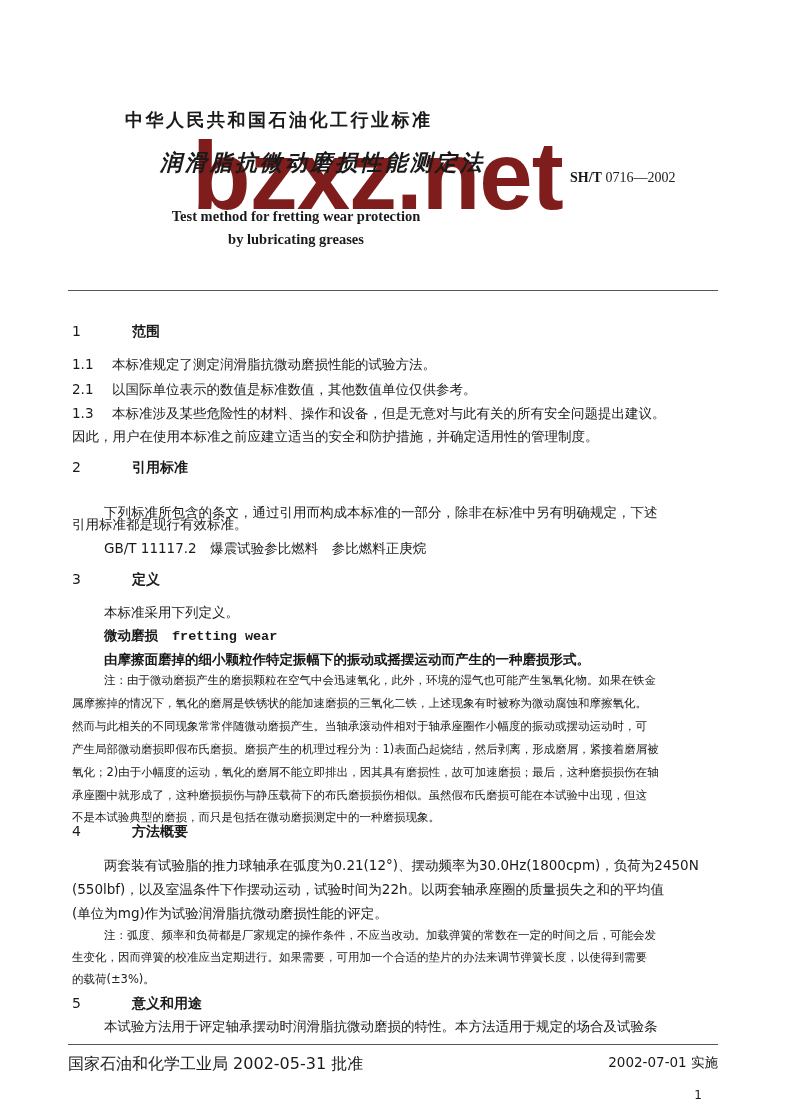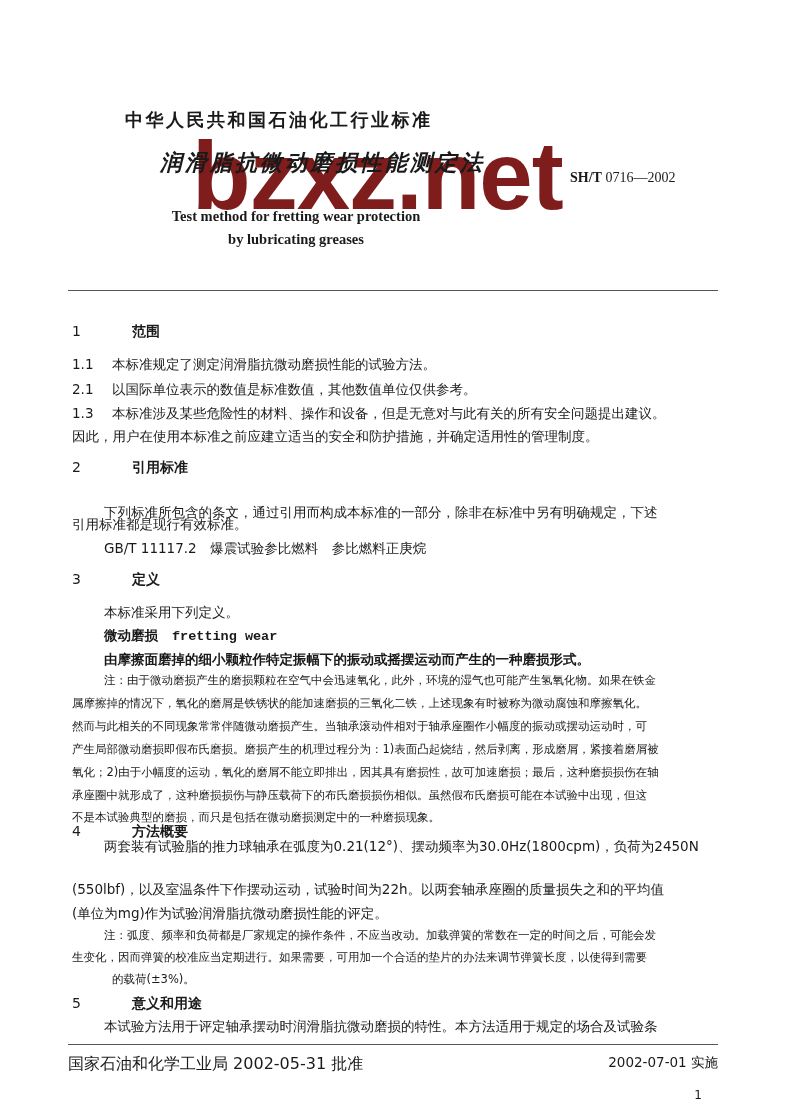--- a/index.html
+++ b/index.html
@@ -91,26 +91,26 @@
   <div class="abs note" style="top:696px;">属摩擦掉的情况下，氧化的磨屑是铁锈状的能加速磨损的三氧化二铁，上述现象有时被称为微动腐蚀和摩擦氧化。</div>
   <div class="abs note" style="top:719px;">然而与此相关的不同现象常常伴随微动磨损产生。当轴承滚动件相对于轴承座圈作小幅度的振动或摆动运动时，可</div>
   <div class="abs note" style="top:742px;">产生局部微动磨损即假布氏磨损。磨损产生的机理过程分为：1)表面凸起烧结，然后剥离，形成磨屑，紧接着磨屑被</div>
   <div class="abs note" style="top:765px;">氧化；2)由于小幅度的运动，氧化的磨屑不能立即排出，因其具有磨损性，故可加速磨损；最后，这种磨损损伤在轴</div>
   <div class="abs note" style="top:788px;">承座圈中就形成了，这种磨损损伤与静压载荷下的布氏磨损损伤相似。虽然假布氏磨损可能在本试验中出现，但这</div>
   <div class="abs note" style="top:810px;">不是本试验典型的磨损，而只是包括在微动磨损测定中的一种磨损现象。</div>
 
   <div class="abs h" style="top:821px; top:823px;">
     <span class="num">4</span><span class="t">方法概要</span>
   </div>
-  <div class="abs p ind" style="top:838px;">两套装有试验脂的推力球轴承在弧度为0.21(12°)、摆动频率为30.0Hz(1800cpm)，负荷为2450N</div>
+  <div class="abs p ind" style="top:857px;">两套装有试验脂的推力球轴承在弧度为0.21(12°)、摆动频率为30.0Hz(1800cpm)，负荷为2450N</div>
   <div class="abs p" style="top:881px;">(550lbf)，以及室温条件下作摆动运动，试验时间为22h。以两套轴承座圈的质量损失之和的平均值</div>
   <div class="abs p" style="top:905px;">(单位为mg)作为试验润滑脂抗微动磨损性能的评定。</div>
   <div class="abs note ind" style="top:928px;">注：弧度、频率和负荷都是厂家规定的操作条件，不应当改动。加载弹簧的常数在一定的时间之后，可能会发</div>
   <div class="abs note" style="top:950px;">生变化，因而弹簧的校准应当定期进行。如果需要，可用加一个合适的垫片的办法来调节弹簧长度，以使得到需要</div>
-  <div class="abs note" style="top:972px;margin-left:40px;">的载荷(±3%)。</div>
+  <div class="abs note" style="top:972px;">的载荷(±3%)。</div>
 
   <div class="abs h" style="top:995px;">
     <span class="num">5</span><span class="t">意义和用途</span>
   </div>
   <div class="abs p ind" style="top:1018px;">本试验方法用于评定轴承摆动时润滑脂抗微动磨损的特性。本方法适用于规定的场合及试验条</div>
 
   <div class="abs rule rule-bottom"></div>
 
   <div class="abs footer-left">国家石油和化学工业局 2002-05-31 批准</div>
   <div class="abs footer-right">2002-07-01 实施</div>

